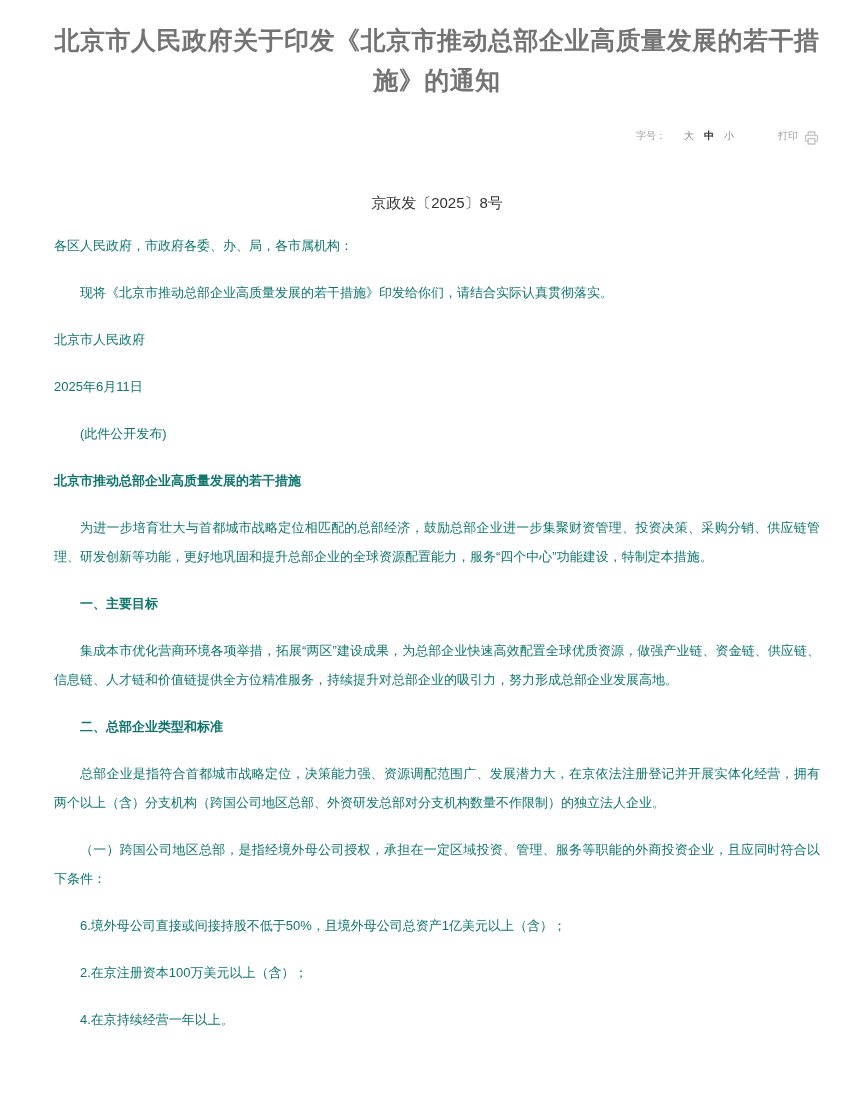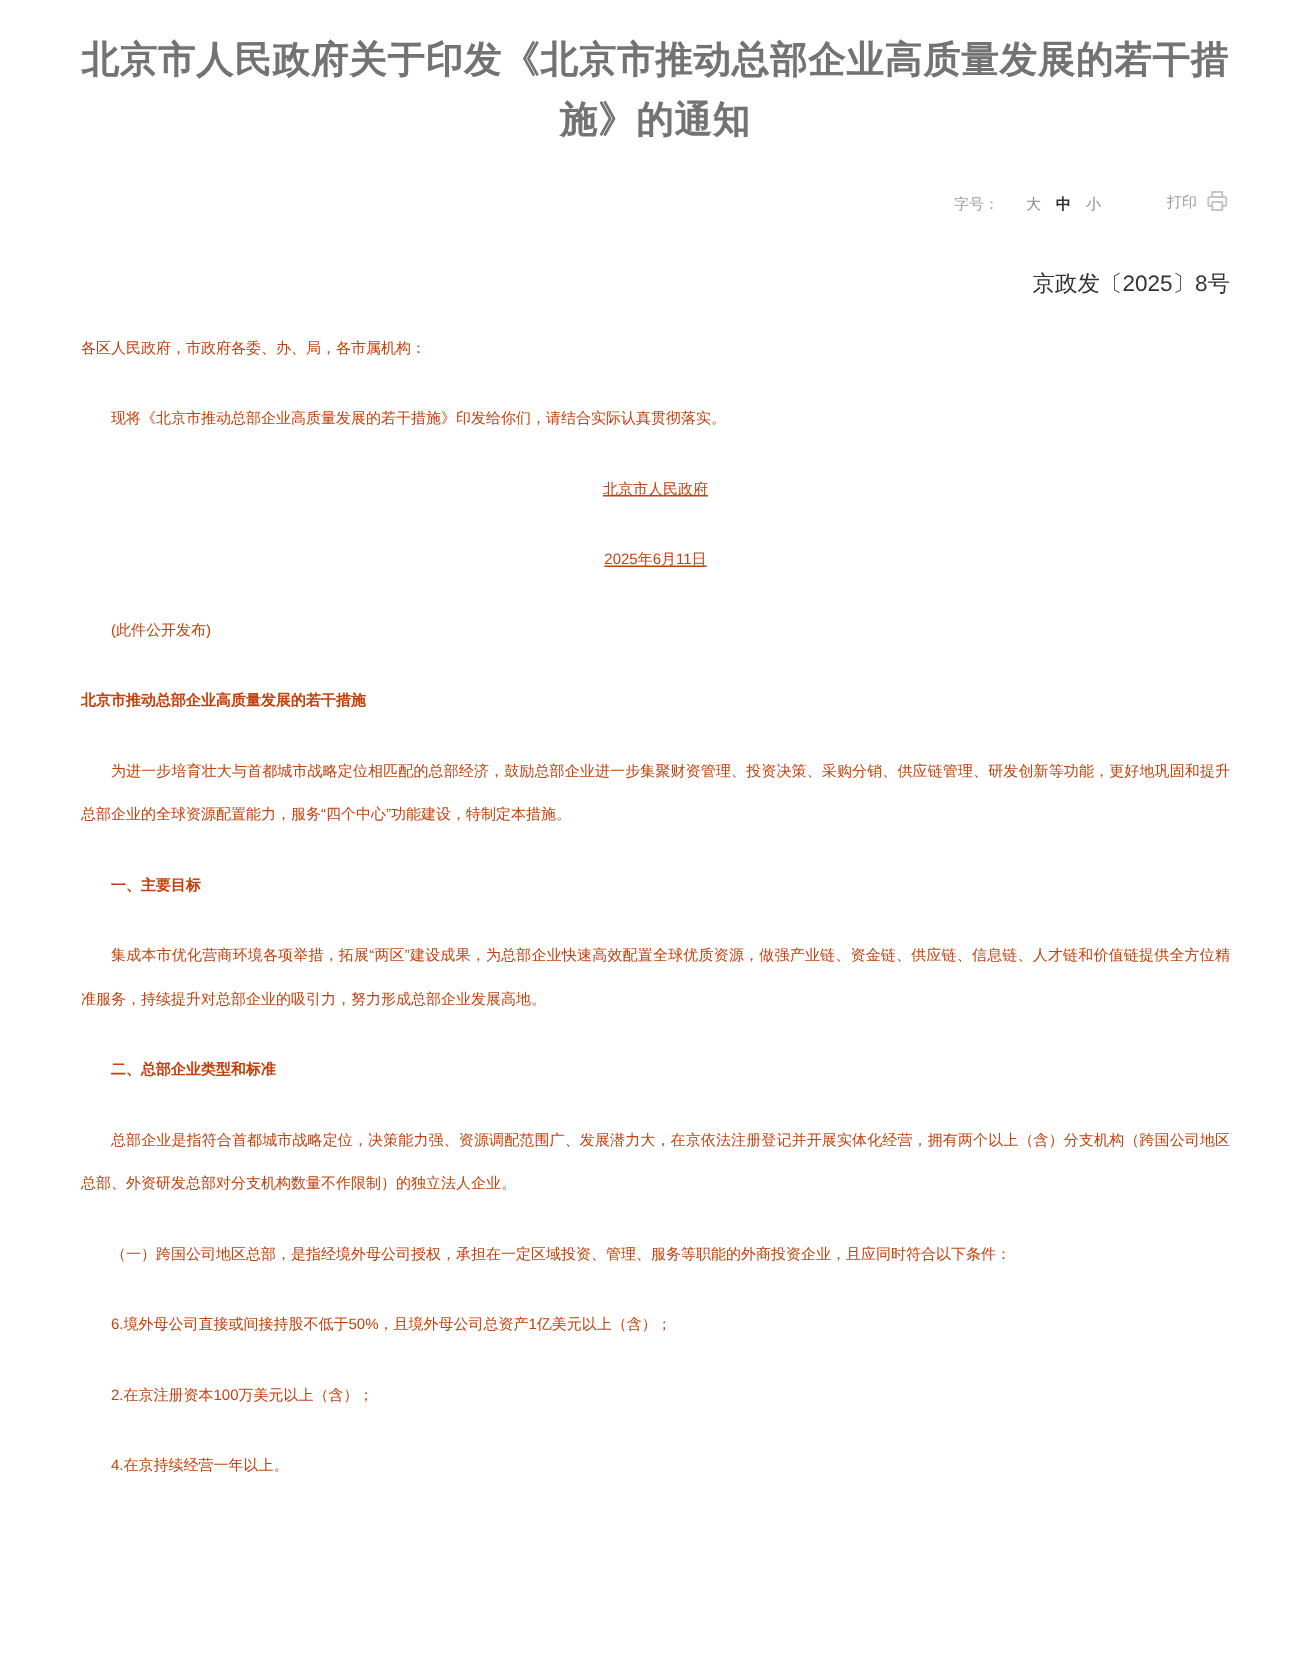--- a/index.html
+++ b/index.html
@@ -48,49 +48,48 @@
   .toolbar .size-btn.active {
     color: #333333;
     font-weight: bold;
   }
   .toolbar .print-btn {
     margin-left: 44px;
     color: #9c9c9c;
     cursor: pointer;
     text-decoration: none;
     display: inline-flex;
-    align-items: flex-start;
+    align-items: flex-end;
     gap: 5px;
     vertical-align: middle;
     font-family: Liberation Serif, serif;
   }
   .toolbar svg {
     display: inline-block;
     vertical-align: -3px;
   }
   .doc-number {
-    margin-top: 32px;
-    text-align: right;
+    margin-top: 46px;
+    text-align: center;
     font-size: 15px;
     line-height: 21px;
     color: #333333;
   }
   .body-text p {
     margin: 18px 0;
-    font-size: 10px;
+    font-size: 13px;
     line-height: 29px;
-    color: #c2410c;
+    color: #0f766e;
     text-indent: 2em;
     text-align: justify;
   }
   .body-text p.no-indent { text-indent: 0; }
   .body-text p.align-right {
-    text-align: center;
+    text-align: left;
     text-indent: 0;
-    text-decoration: underline;
   }
   .body-text p.centered {
     text-indent: 0;
   }
   .body-text p.bold { font-weight: bold; }
 </style>
 </head>
 <body>
 
 <div class="page">

